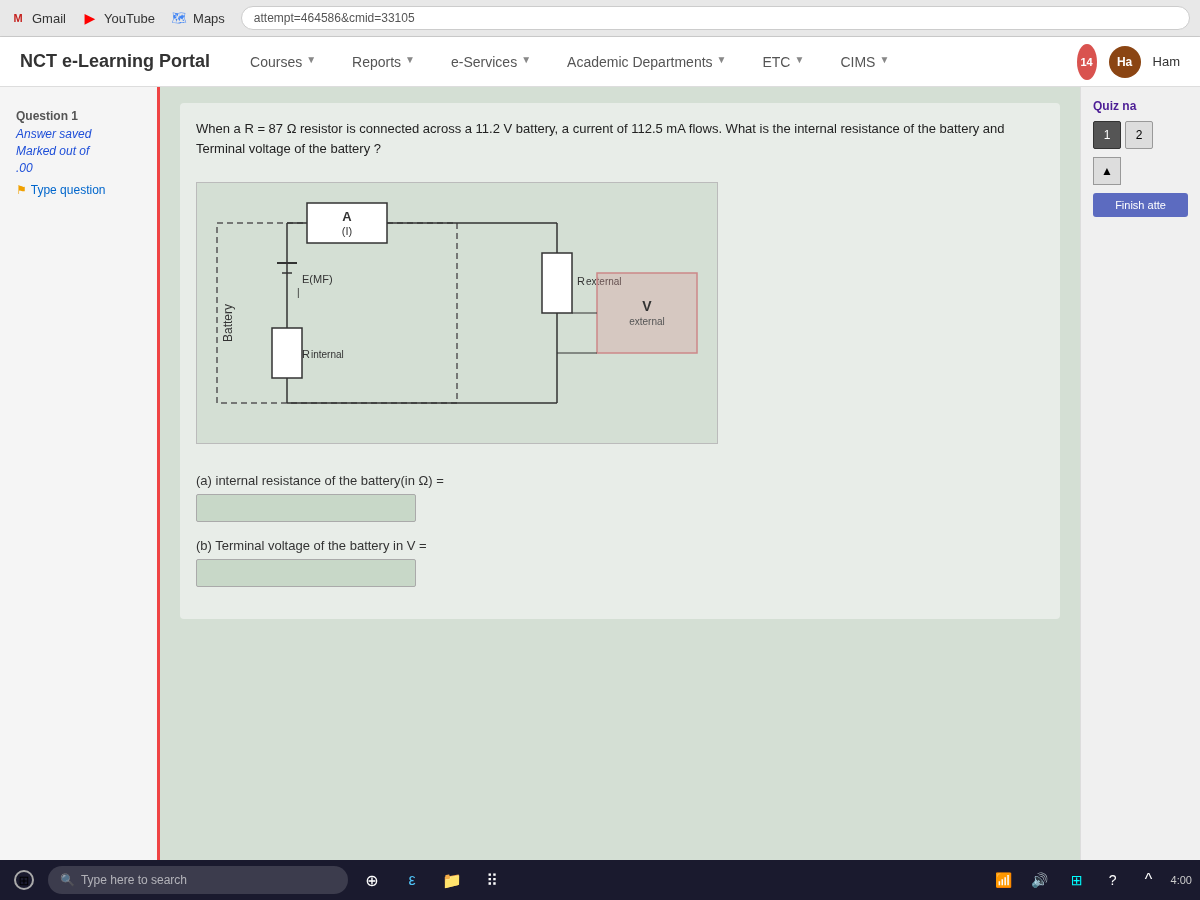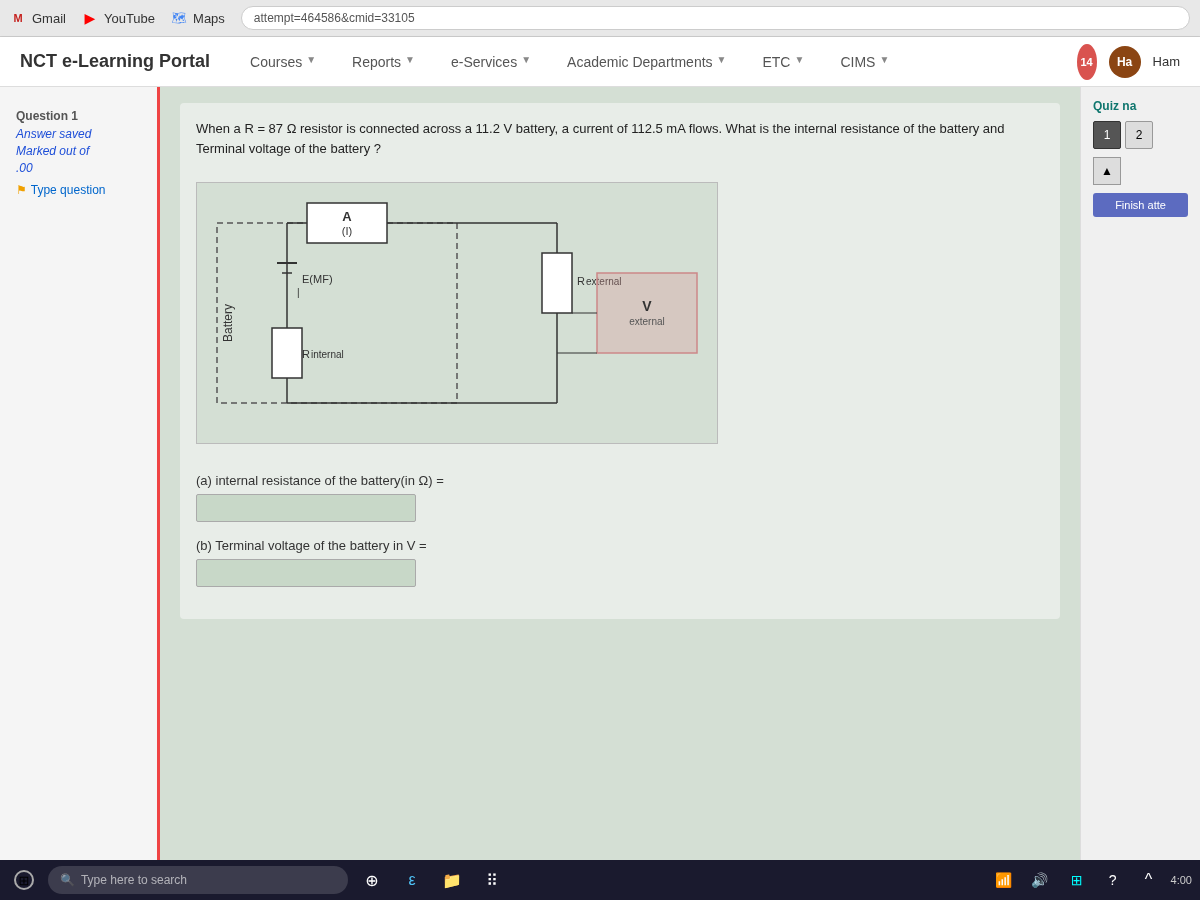--- a/index.html
+++ b/index.html
@@ -140,21 +140,21 @@
     
     .quiz-sidebar {
       width: 120px;
       background: #f0f0f0;
       border-left: 1px solid #ddd;
       padding: 12px;
     }
     .quiz-sidebar-title {
       font-size: 12px;
       font-weight: bold;
-      color: #0f766e;
+      color: #4c1d95;
       margin-bottom: 8px;
     }
     .quiz-nav-grid {
       display: flex;
       gap: 4px;
       flex-wrap: wrap;
       margin-bottom: 8px;
     }
     .quiz-nav-btn {
       width: 28px;

